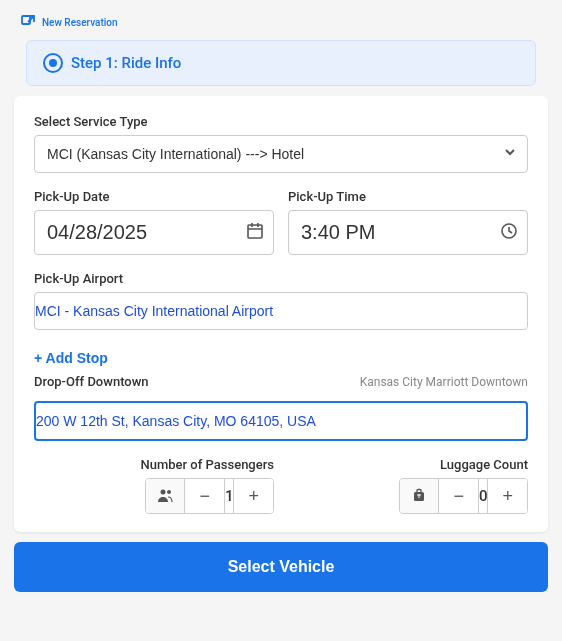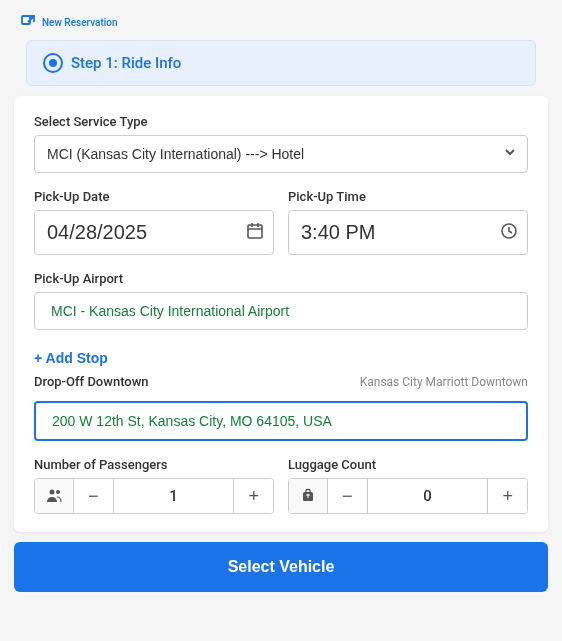--- a/index.html
+++ b/index.html
@@ -128,25 +128,25 @@
     .input-icon {
       position: absolute;
       right: 10px;
       top: 50%;
       transform: translateY(-50%);
       color: #666;
       pointer-events: none;
     }
     .text-input {
       width: 100%;
-      padding: 10px 16px;
+      padding: 10px 0;
       border: 1px solid #ccc;
       border-radius: 4px;
       font-size: 14px;
-      color: #15803d;
+      color: #1d4ed8;
       outline: none;
     }
     .text-input.highlighted {
       border-color: #1a73e8;
       border-width: 2px;
     }
     .add-stop {
       display: flex;
       align-items: center;
       gap: 6px;
@@ -171,20 +171,21 @@
     }
     .counter-row {
       display: grid;
       grid-template-columns: 1fr 1fr;
       gap: 14px;
       margin-bottom: 0;
     }
     .counter-group {
       display: flex;
       flex-direction: column;
+      align-items: flex-end;
     }
     .counter-controls {
       display: flex;
       align-items: center;
       border: 1px solid #ccc;
       border-radius: 4px;
       overflow: hidden;
     }
     .counter-icon-cell {
       padding: 8px 10px;

